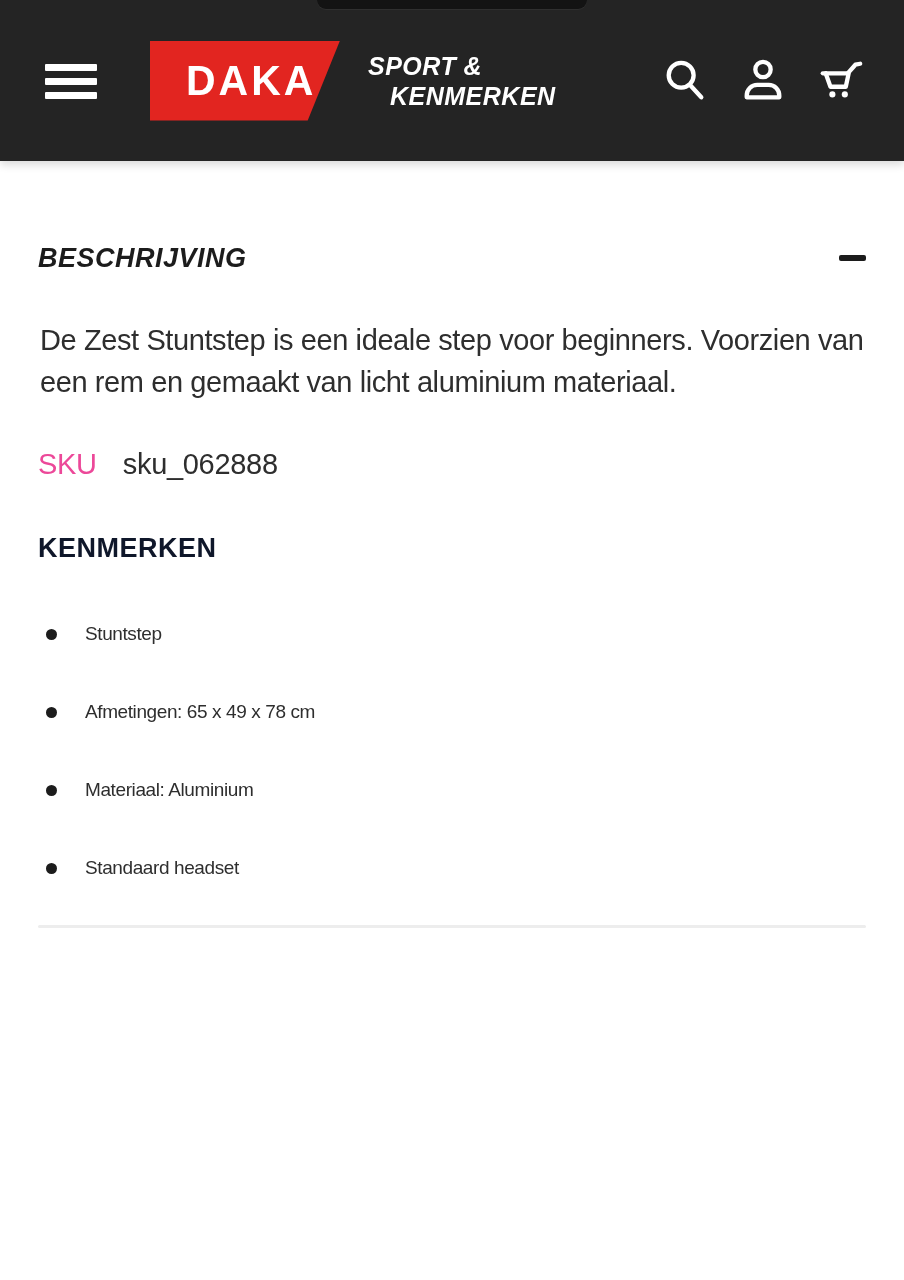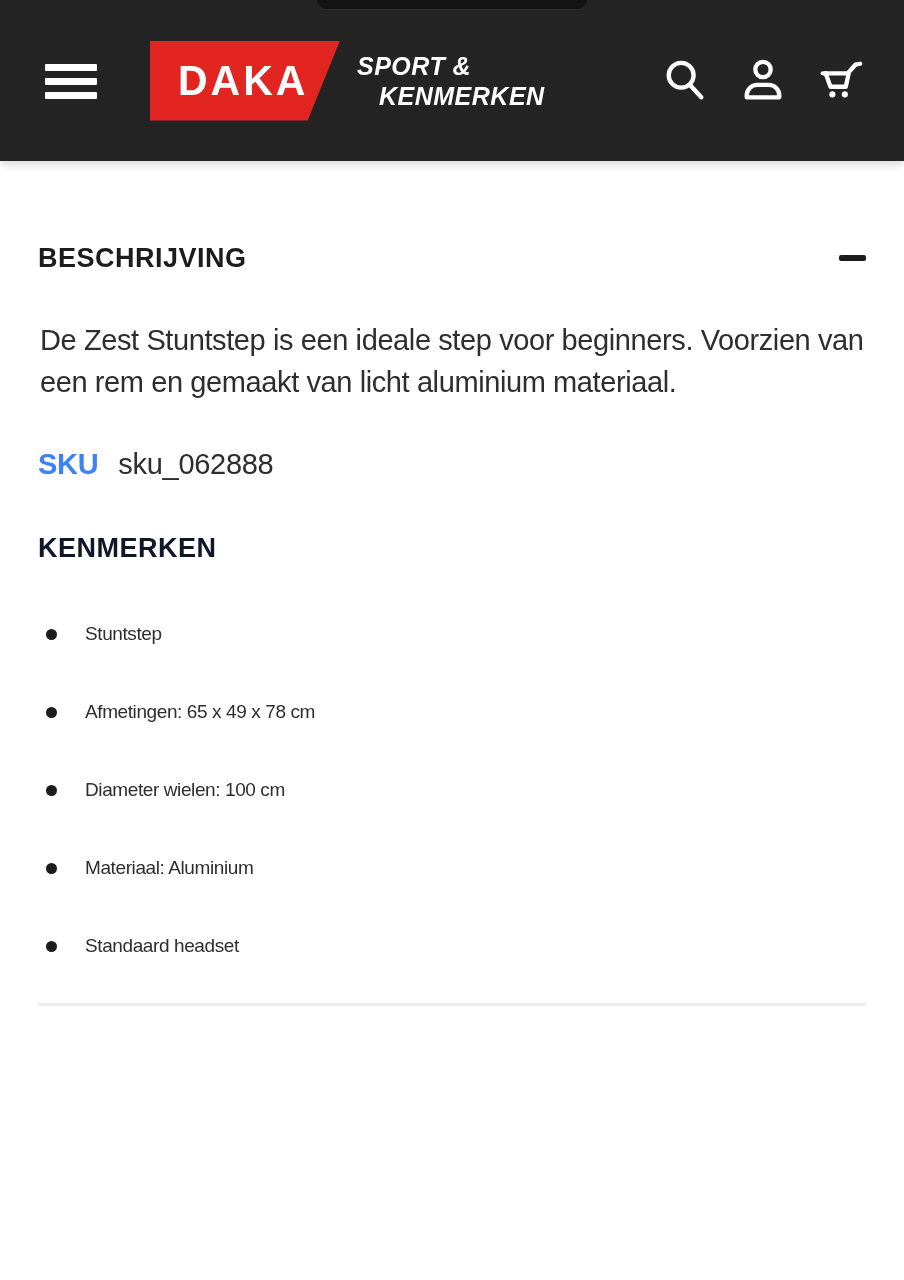--- a/index.html
+++ b/index.html
@@ -27,56 +27,56 @@
     background:none;border:none;padding:0;cursor:pointer;
     display:flex;flex-direction:column;gap:7px;margin-top:2px;
   }
   .hamburger span{display:block;width:52px;height:7px;background:#ffffff;border-radius:1px;}
 
   .logo-wrap{margin-left:53px;display:flex;align-items:center;cursor:pointer;text-decoration:none;}
   .logo-red{
     width:190px;height:80px;background:#e22520;
     clip-path:polygon(0 0,100% 0,83% 100%,0 100%);
     display:flex;align-items:center;justify-content:flex-start;
-    padding-left:28px;box-sizing:border-box;
+    padding-left:36px;box-sizing:border-box;
   }
   .logo-red span{
     color:#ffffff;font-size:41px;font-weight:800;letter-spacing:3px;
     transform:scaleY(1.05);
   }
   .tagline{
-    margin-left:17px;color:#ffffff;font-style:italic;font-weight:700;
+    margin-left:28px;color:#ffffff;font-style:italic;font-weight:700;
     font-size:25px;line-height:30px;letter-spacing:.5px;white-space:nowrap;
   }
   .tagline .line2{display:block;margin-left:22px;}
 
   .header-icons{margin-left:auto;display:flex;align-items:center;gap:32px;}
   .icon-btn{background:none;border:none;padding:0;cursor:pointer;display:flex;align-items:center;}
   .icon-btn svg{display:block;}
 
   
   main{padding:0 38px;box-sizing:border-box;}
   .section-head{
-    margin-top:82px;display:flex;align-items:center;justify-content:space-between;
+    margin-top:82px;display:flex;align-items:center;justify-content:space-between;font-style:italic;
   }
   .section-head h2{
     margin:0;font-size:27px;line-height:30px;font-weight:700;
     color:#1c1c1c;letter-spacing:.5px;
   }
   .collapse-btn{background:none;border:none;padding:6px 0;cursor:pointer;}
   .minus{display:block;width:27px;height:6px;background:#1c1c1c;border-radius:2px;}
 
   p.body-text{
     margin:2px;font-size:29px;line-height:42px;color:#2e2e2e;letter-spacing:-.4px;
   }
   p.body-text.first{margin-top:46px;}
   p.body-text.second{margin-top:26px;}
 
   .sku-row{margin-top:40px;font-size:29px;line-height:42px;letter-spacing:-.3px;}
-  .sku-label{font-weight:700;color:#3b82f6;margin-right:20px;}
+  .sku-label{font-weight:400;color:#ec4899;margin-right:26px;}
   .sku-value{color:#2e2e2e;}
 
   h3.features-title{
     margin:48px 0 0 0;font-size:27px;line-height:30px;font-weight:700;
     color:#0f172a;letter-spacing:.5px;
   }
   ul.features{
     list-style:none;margin:50px 0 0 0;padding:0;
   }
   ul.features li{
@@ -154,21 +154,20 @@
 
     <div class="sku-row">
       <span class="sku-label">SKU</span><span class="sku-value">sku_062888</span>
     </div>
 
     <h3 class="features-title">KENMERKEN</h3>
 
     <ul class="features">
         <li><span>Stuntstep</span></li>
         <li><span>Afmetingen: 65 x 49 x 78 cm</span></li>
-        <li><span>Diameter wielen: 100 cm</span></li>
         <li><span>Materiaal: Aluminium</span></li>
         <li><span>Standaard headset</span></li>
       </ul>
 
     <hr class="divider">
   </main>
 
 </div>
 
 </body></html>

